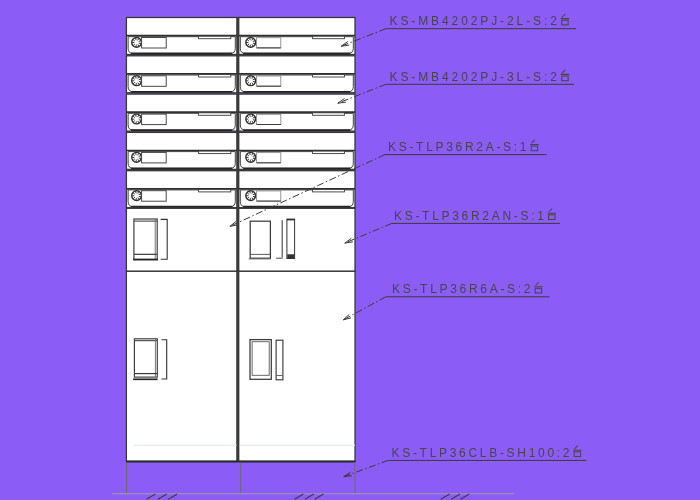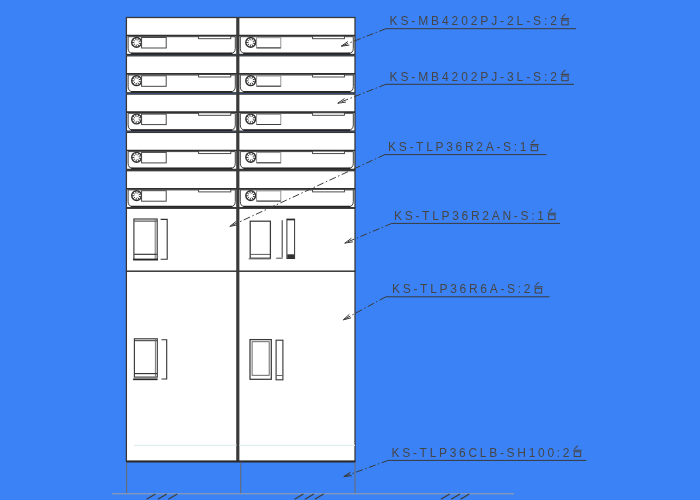--- a/index.html
+++ b/index.html
@@ -1,14 +1,14 @@
 <!DOCTYPE html>
 <html><head><meta charset="utf-8"><style>
 html,body{margin:0;padding:0;background:#ffffff;}
-.canvas{position:relative;width:700px;height:500px;background:#3b82f6;overflow:hidden;}
+.canvas{position:relative;width:700px;height:500px;background:#8b5cf6;overflow:hidden;}
 svg{filter:blur(0.28px);}
 text{font-family:"Liberation Sans", sans-serif;fill:#464646;}
 </style></head><body>
 <div class="canvas">
 <svg width="700" height="500" viewBox="0 0 700 500">
 
 <g>
 <rect x="126.4" y="17.5" width="110.6" height="37.0" fill="#ffffff" stroke="#383838" stroke-width="1.3"></rect>
 <line x1="126.4" y1="35.6" x2="237.0" y2="35.6" stroke="#2f2f2f" stroke-width="1.7"></line>
 </g>

